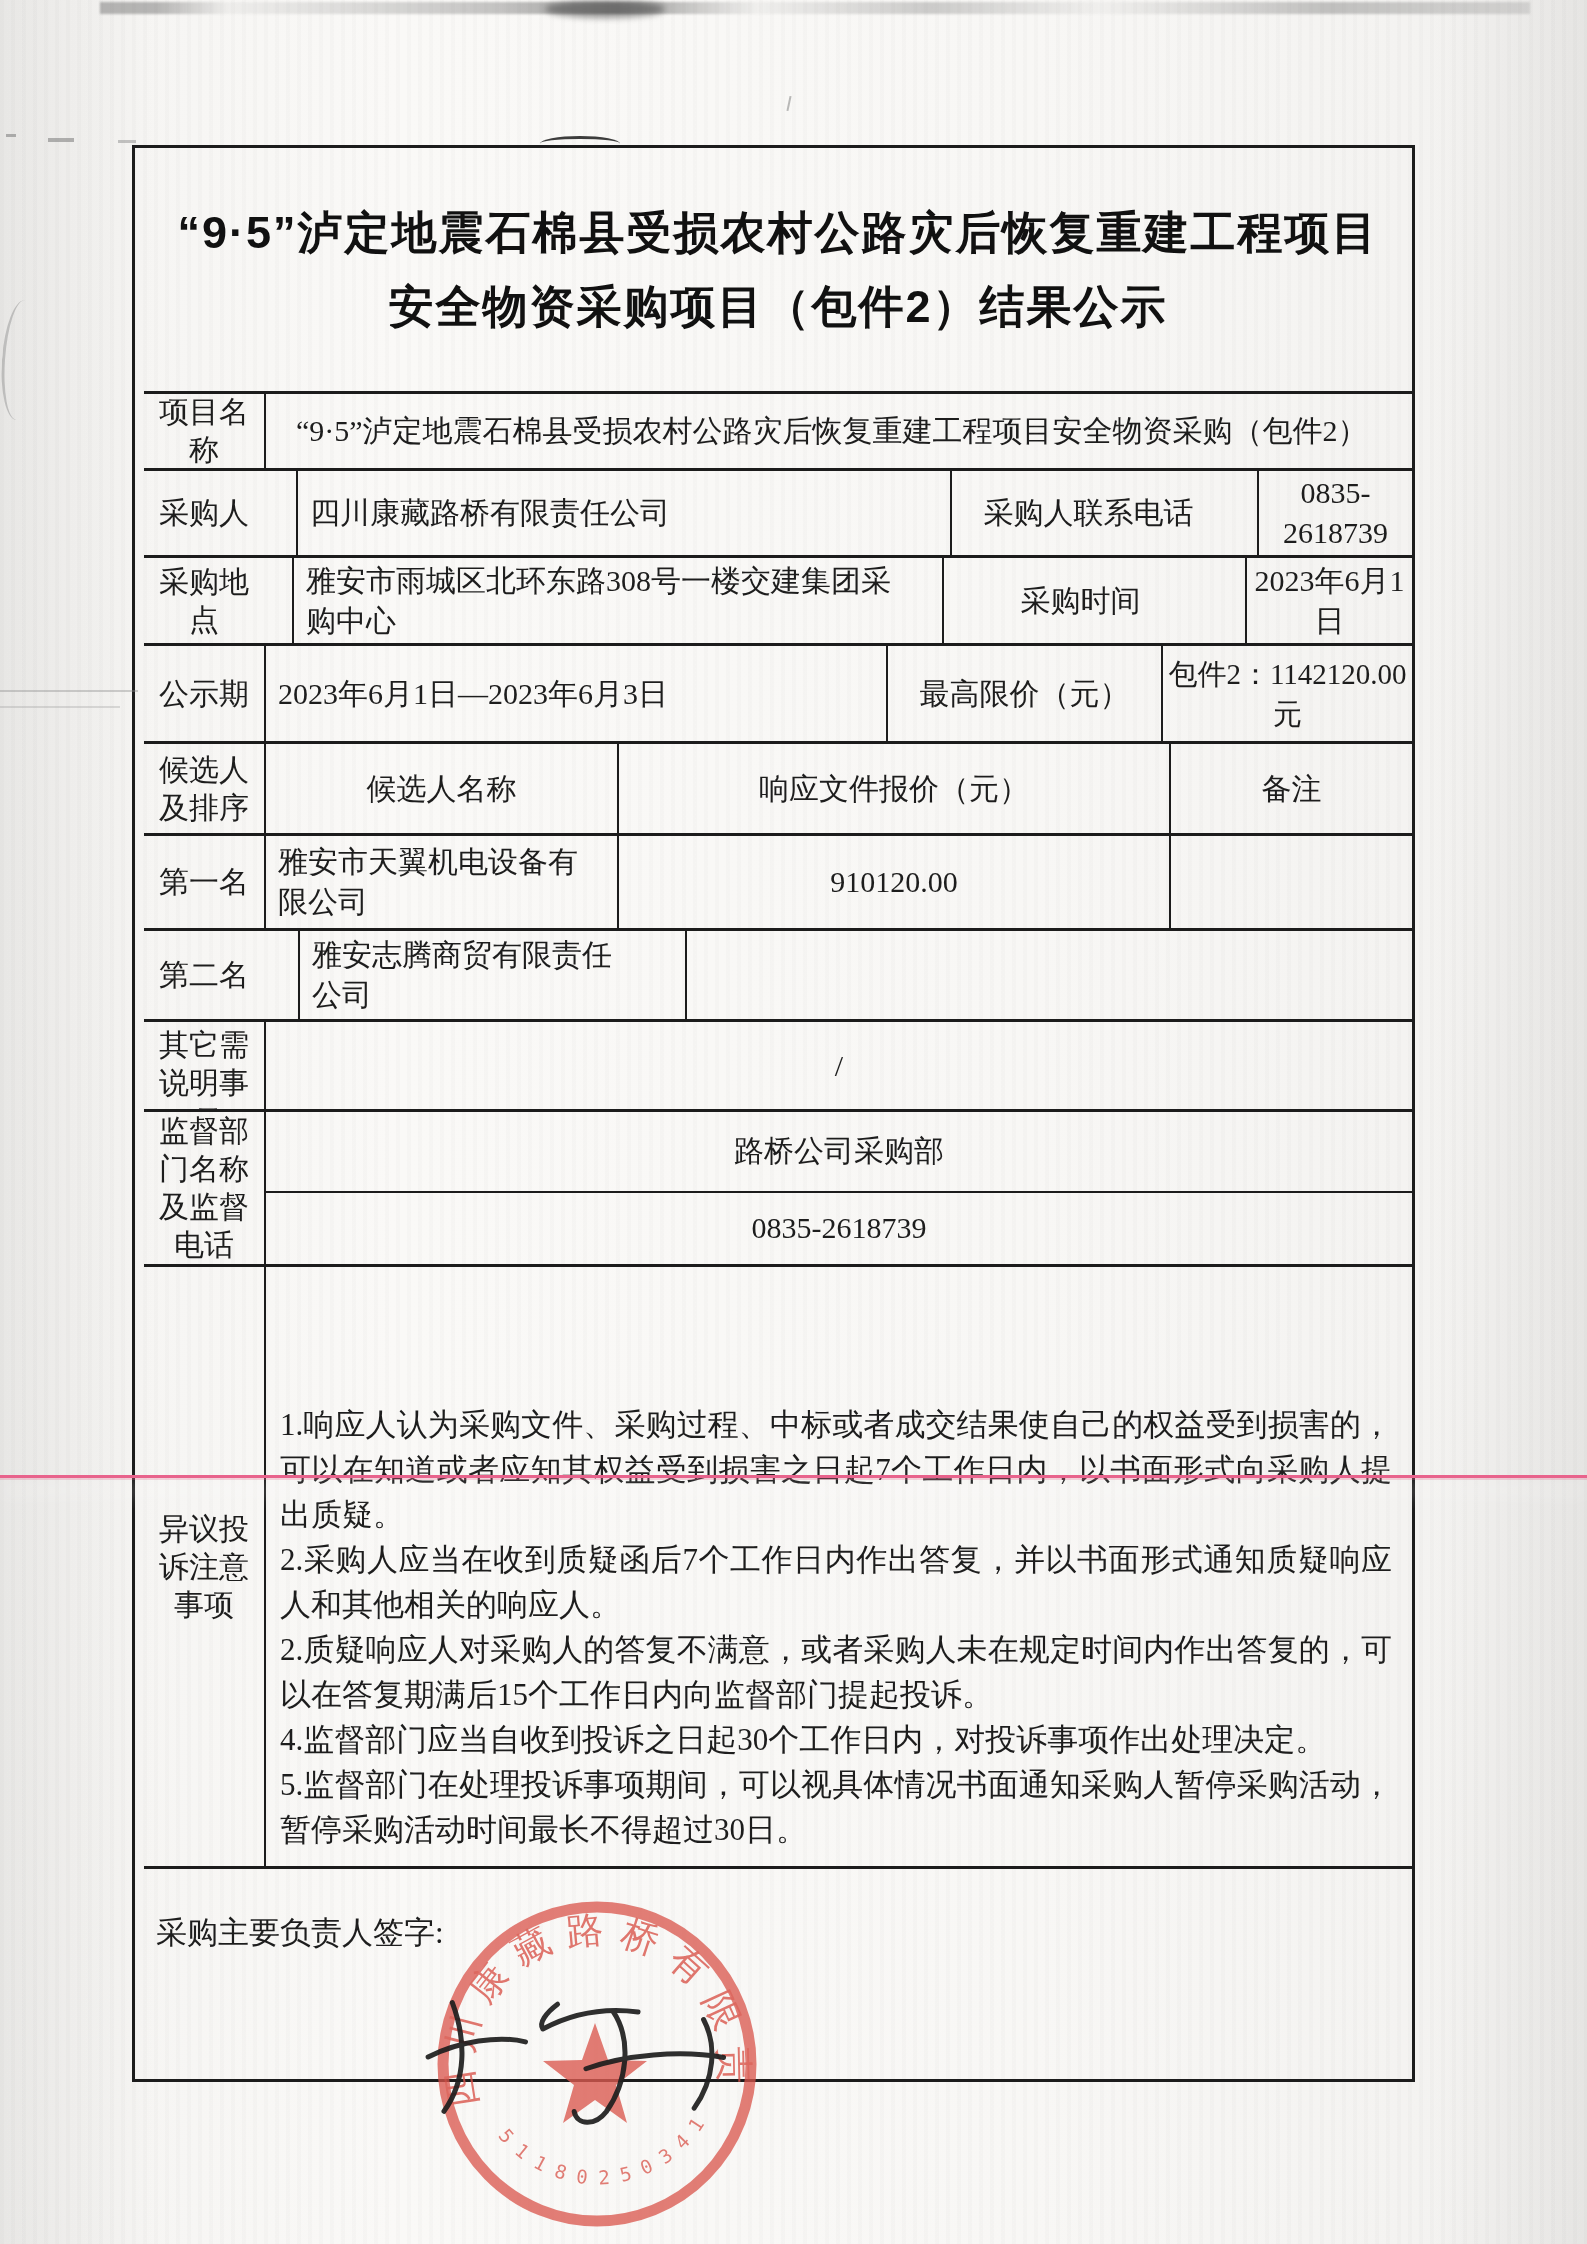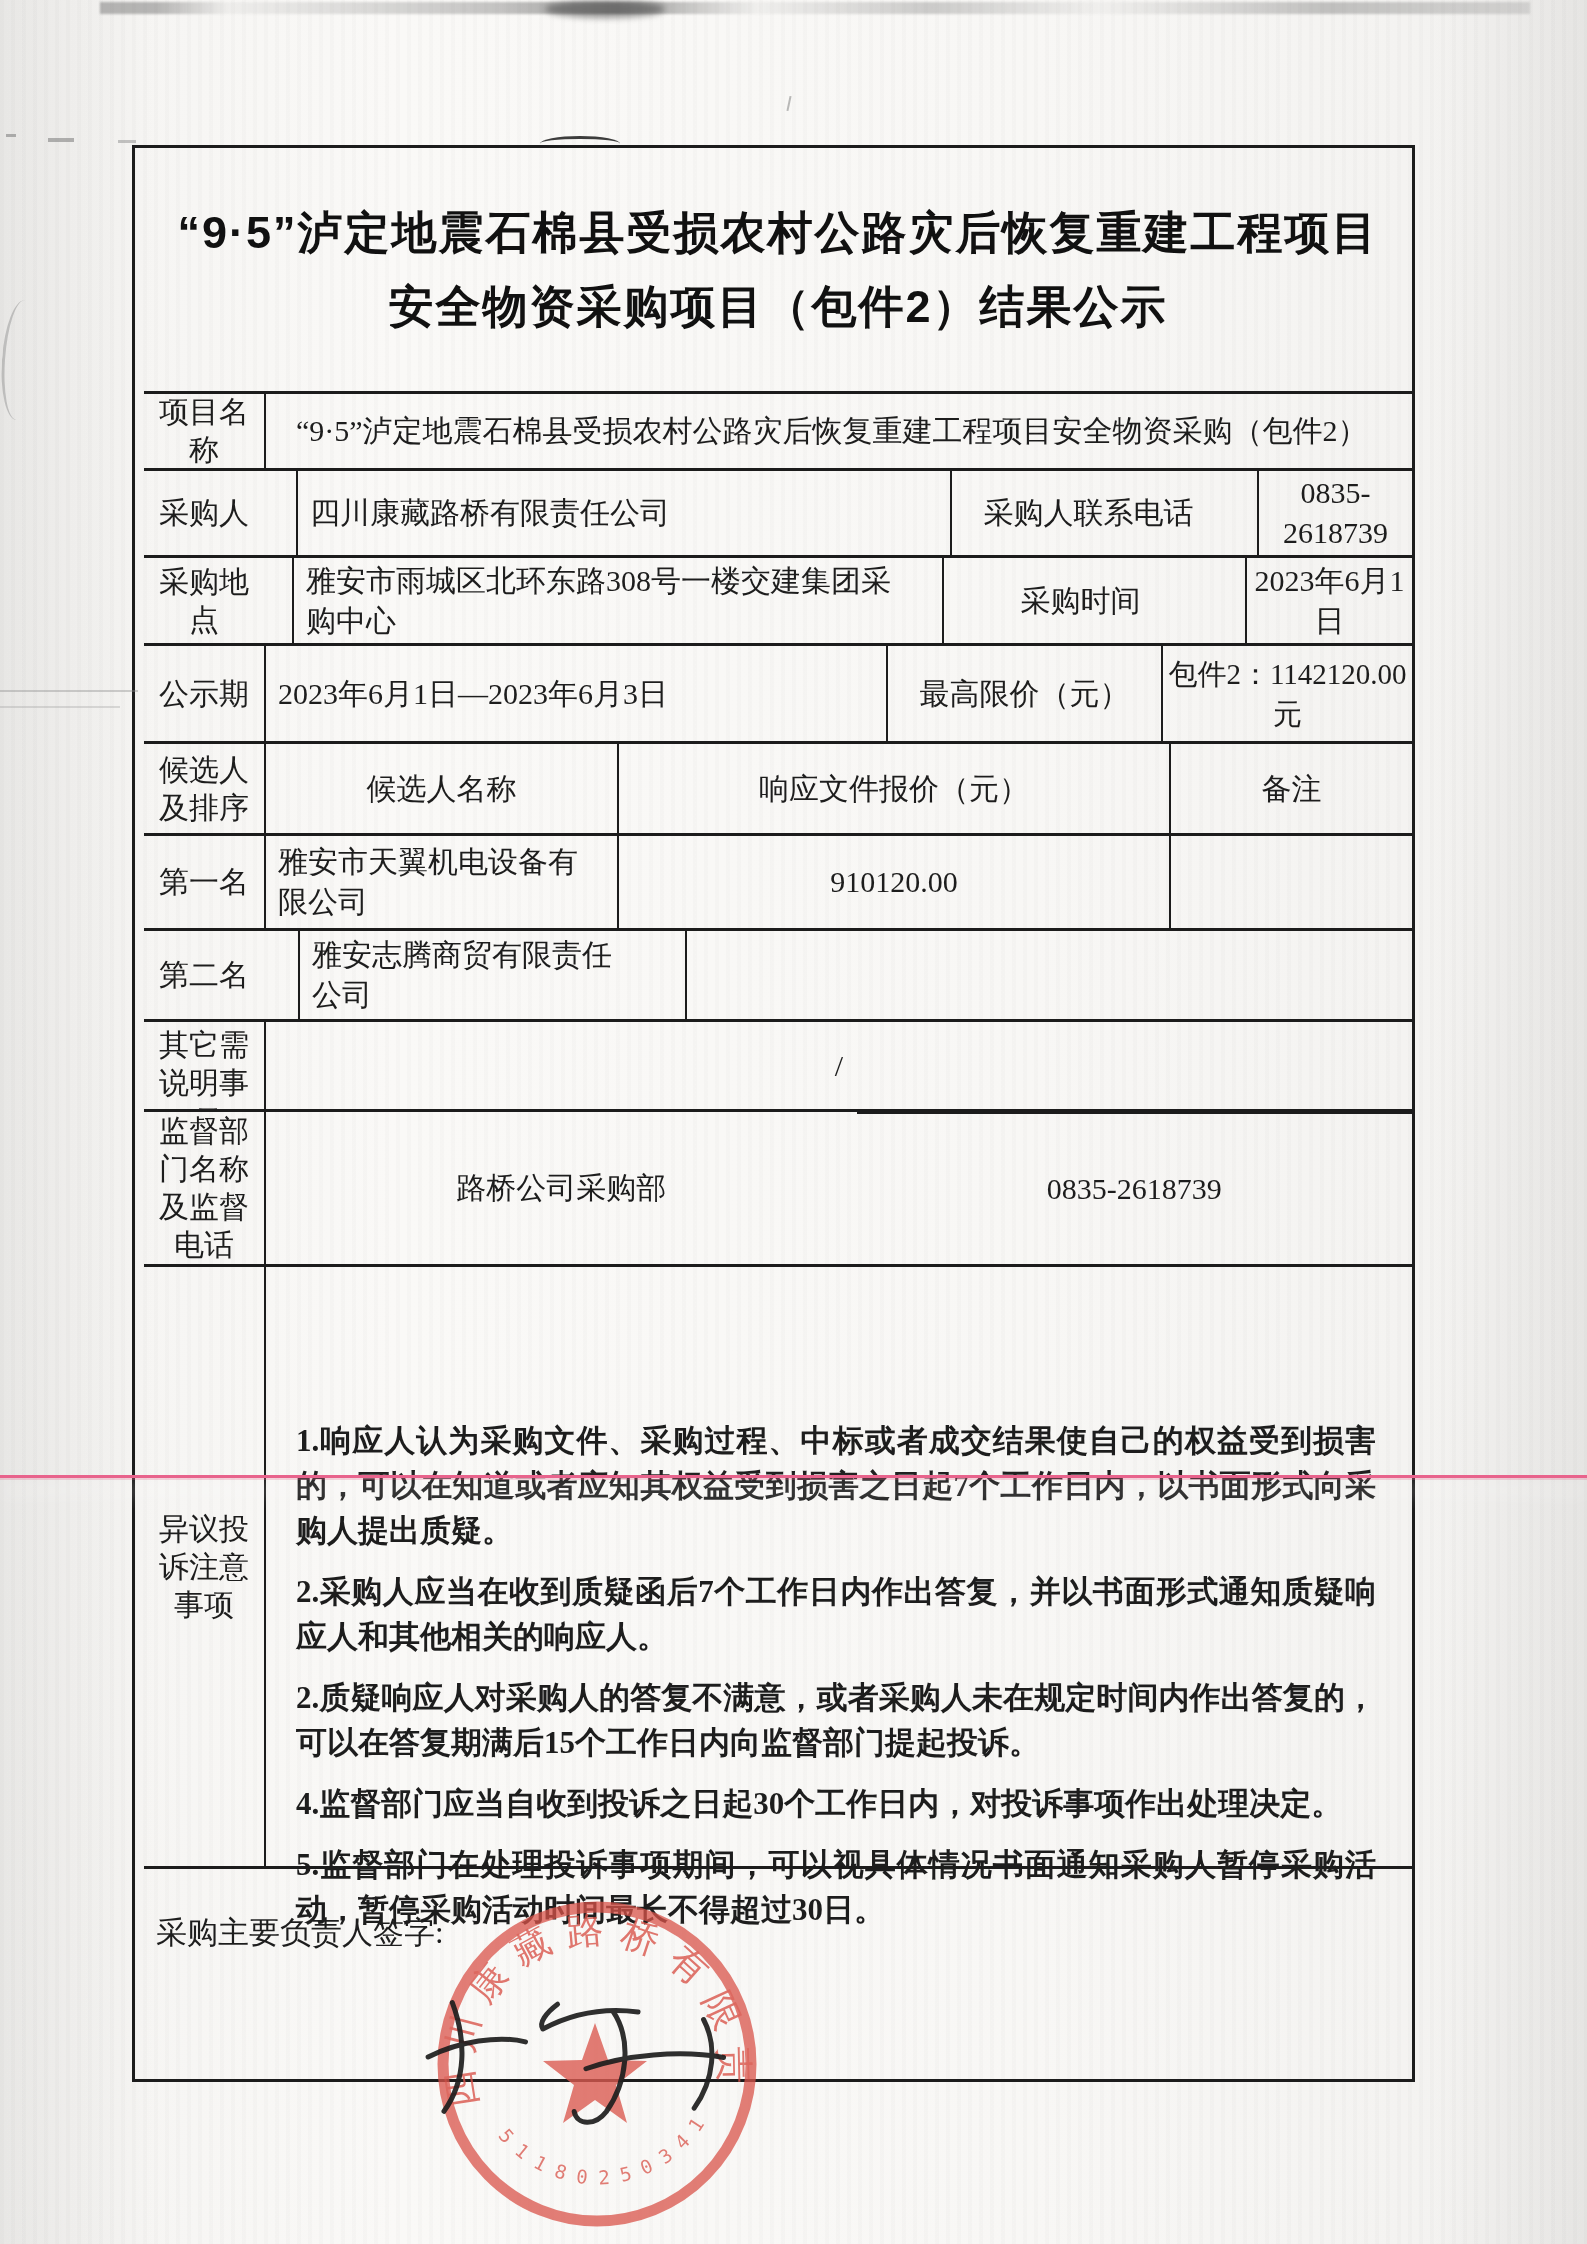--- a/index.html
+++ b/index.html
@@ -80,26 +80,26 @@
   .r-location{height:88px;gap:28px;}
   .r-publicity{height:98px;}
   .r-candhead{height:92px;}
   .r-cand1{height:95px;}
   .r-cand2{height:91px;gap:34px;}
   .r-cand3{height:89px;}
   .r-other{height:90px;}
   .r-supervision{height:155px;}
   .r-objection{height:602px;}
   .r-sign{height:130px;}
-  .sub-col{flex:1 1 auto;display:flex;flex-direction:row;border-left:2px solid var(--line);}
+  .sub-col{flex:1 1 auto;display:flex;flex-direction:column;border-left:2px solid var(--line);}
   .sub-row{flex:1 1 auto;display:flex;align-items:center;justify-content:center;
     font-size:30px;box-sizing:border-box;}
   .sub-row + .sub-row{border-top:2px solid var(--line);}
   .objection-body{display:block;padding:135px 20px 0 14px;font-size:31px;line-height:45px;}
-  .objection-body p{margin:16px;text-align:justify;font-weight:bold;}
+  .objection-body p{margin:0;text-align:justify;}
   .sign-cell{font-size:31px;padding-left:12px;}
   
   .stamp{position:absolute;z-index:7;left:417px;top:1884px;opacity:.88;}
   .signature{position:absolute;z-index:8;left:400px;top:1950px;transform:rotate(-3deg);opacity:.92;}
 </style>
 </head>
 <body>
 
 <div class="page">
 

